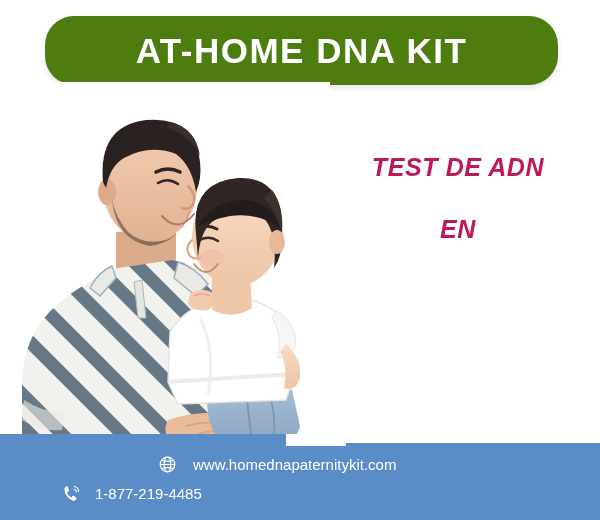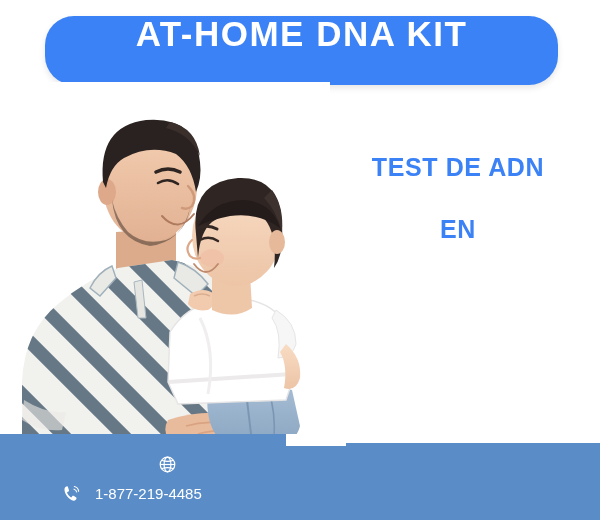--- a/index.html
+++ b/index.html
@@ -19,25 +19,25 @@
     overflow: hidden;
   }
 
   
   #header-banner {
     position: absolute;
     left: 45px;
     top: 16px;
     width: 513px;
     height: 69px;
-    background: #3b82f6;
+    background: #4d7c0f;
     border-radius: 29px;
     box-shadow: 0 3px 6px rgba(0,0,0,0.10);
     display: flex;
-    align-items: flex-start;
+    align-items: center;
     justify-content: center;
   }
   #header-title {
     color: #ffffff;
     font-size: 35px;
     font-weight: bold;
     letter-spacing: 1.5px;
     line-height: 1;
     white-space: nowrap;
   }
@@ -55,26 +55,27 @@
 
   
   #headline-block {
     position: absolute;
     left: 330px;
     top: 155px;
     width: 256px;
     text-align: center;
   }
   .headline-line {
-    color: #3b82f6;
+    color: #be185d;
     font-size: 25px;
     font-weight: bold;
     letter-spacing: 0.6px;
     line-height: 1;
     white-space: nowrap;
+    font-style: italic;
   }
   #headline-line-1 { margin-bottom: 37px; }
   #headline-line-2 { margin-bottom: 37px; }
   #headline-line-3 { }
 
   
   #footer {
     position: absolute;
     left: 0;
     top: 434px;
@@ -296,20 +297,21 @@
           <span class="footer-icon">
             <svg width="19" height="19" viewBox="0 0 24 24" fill="none" stroke="#ffffff" stroke-width="1.5">
               <circle cx="12" cy="12" r="9.2"></circle>
               <ellipse cx="12" cy="12" rx="4.3" ry="9.2"></ellipse>
               <line x1="2.8" y1="12" x2="21.2" y2="12"></line>
               <path d="M4.4 6.6 Q12 9.6 19.6 6.6"></path>
               <path d="M4.4 17.4 Q12 14.4 19.6 17.4"></path>
             </svg>
           </span>
           <span id="globe-gap"></span>
+          <span>www.homednapaternitykit.com</span>
         </div>
       </div>
 
       <div class="footer-row" id="footer-row-contact">
 
         <div class="footer-item">
           <span class="footer-icon">
             <svg width="19" height="19" viewBox="0 0 24 24">
               <path d="M6.6 2.9 C5.2 2.9 3.2 4.6 3.1 6.6 C2.9 12.4 9.0 20.3 14.7 21.0 C16.7 21.2 18.3 19.4 18.4 18.0 C18.4 17.4 18.1 17.0 17.6 16.7 L14.6 14.9 C14.0 14.6 13.4 14.8 13.1 15.3 L12.3 16.5 C12.0 17.0 11.5 17.1 11.0 16.8 C9.0 15.6 7.2 13.4 6.4 11.2 C6.2 10.7 6.4 10.2 6.9 10.0 L8.2 9.4 C8.8 9.2 9.0 8.6 8.8 8.0 L7.6 4.0 C7.4 3.3 7.1 2.9 6.6 2.9 Z" fill="#ffffff"></path>
               <path d="M15.6 3.2 Q20.2 4.2 21.0 8.9" stroke="#ffffff" stroke-width="1.5" fill="none" stroke-linecap="round"></path>

